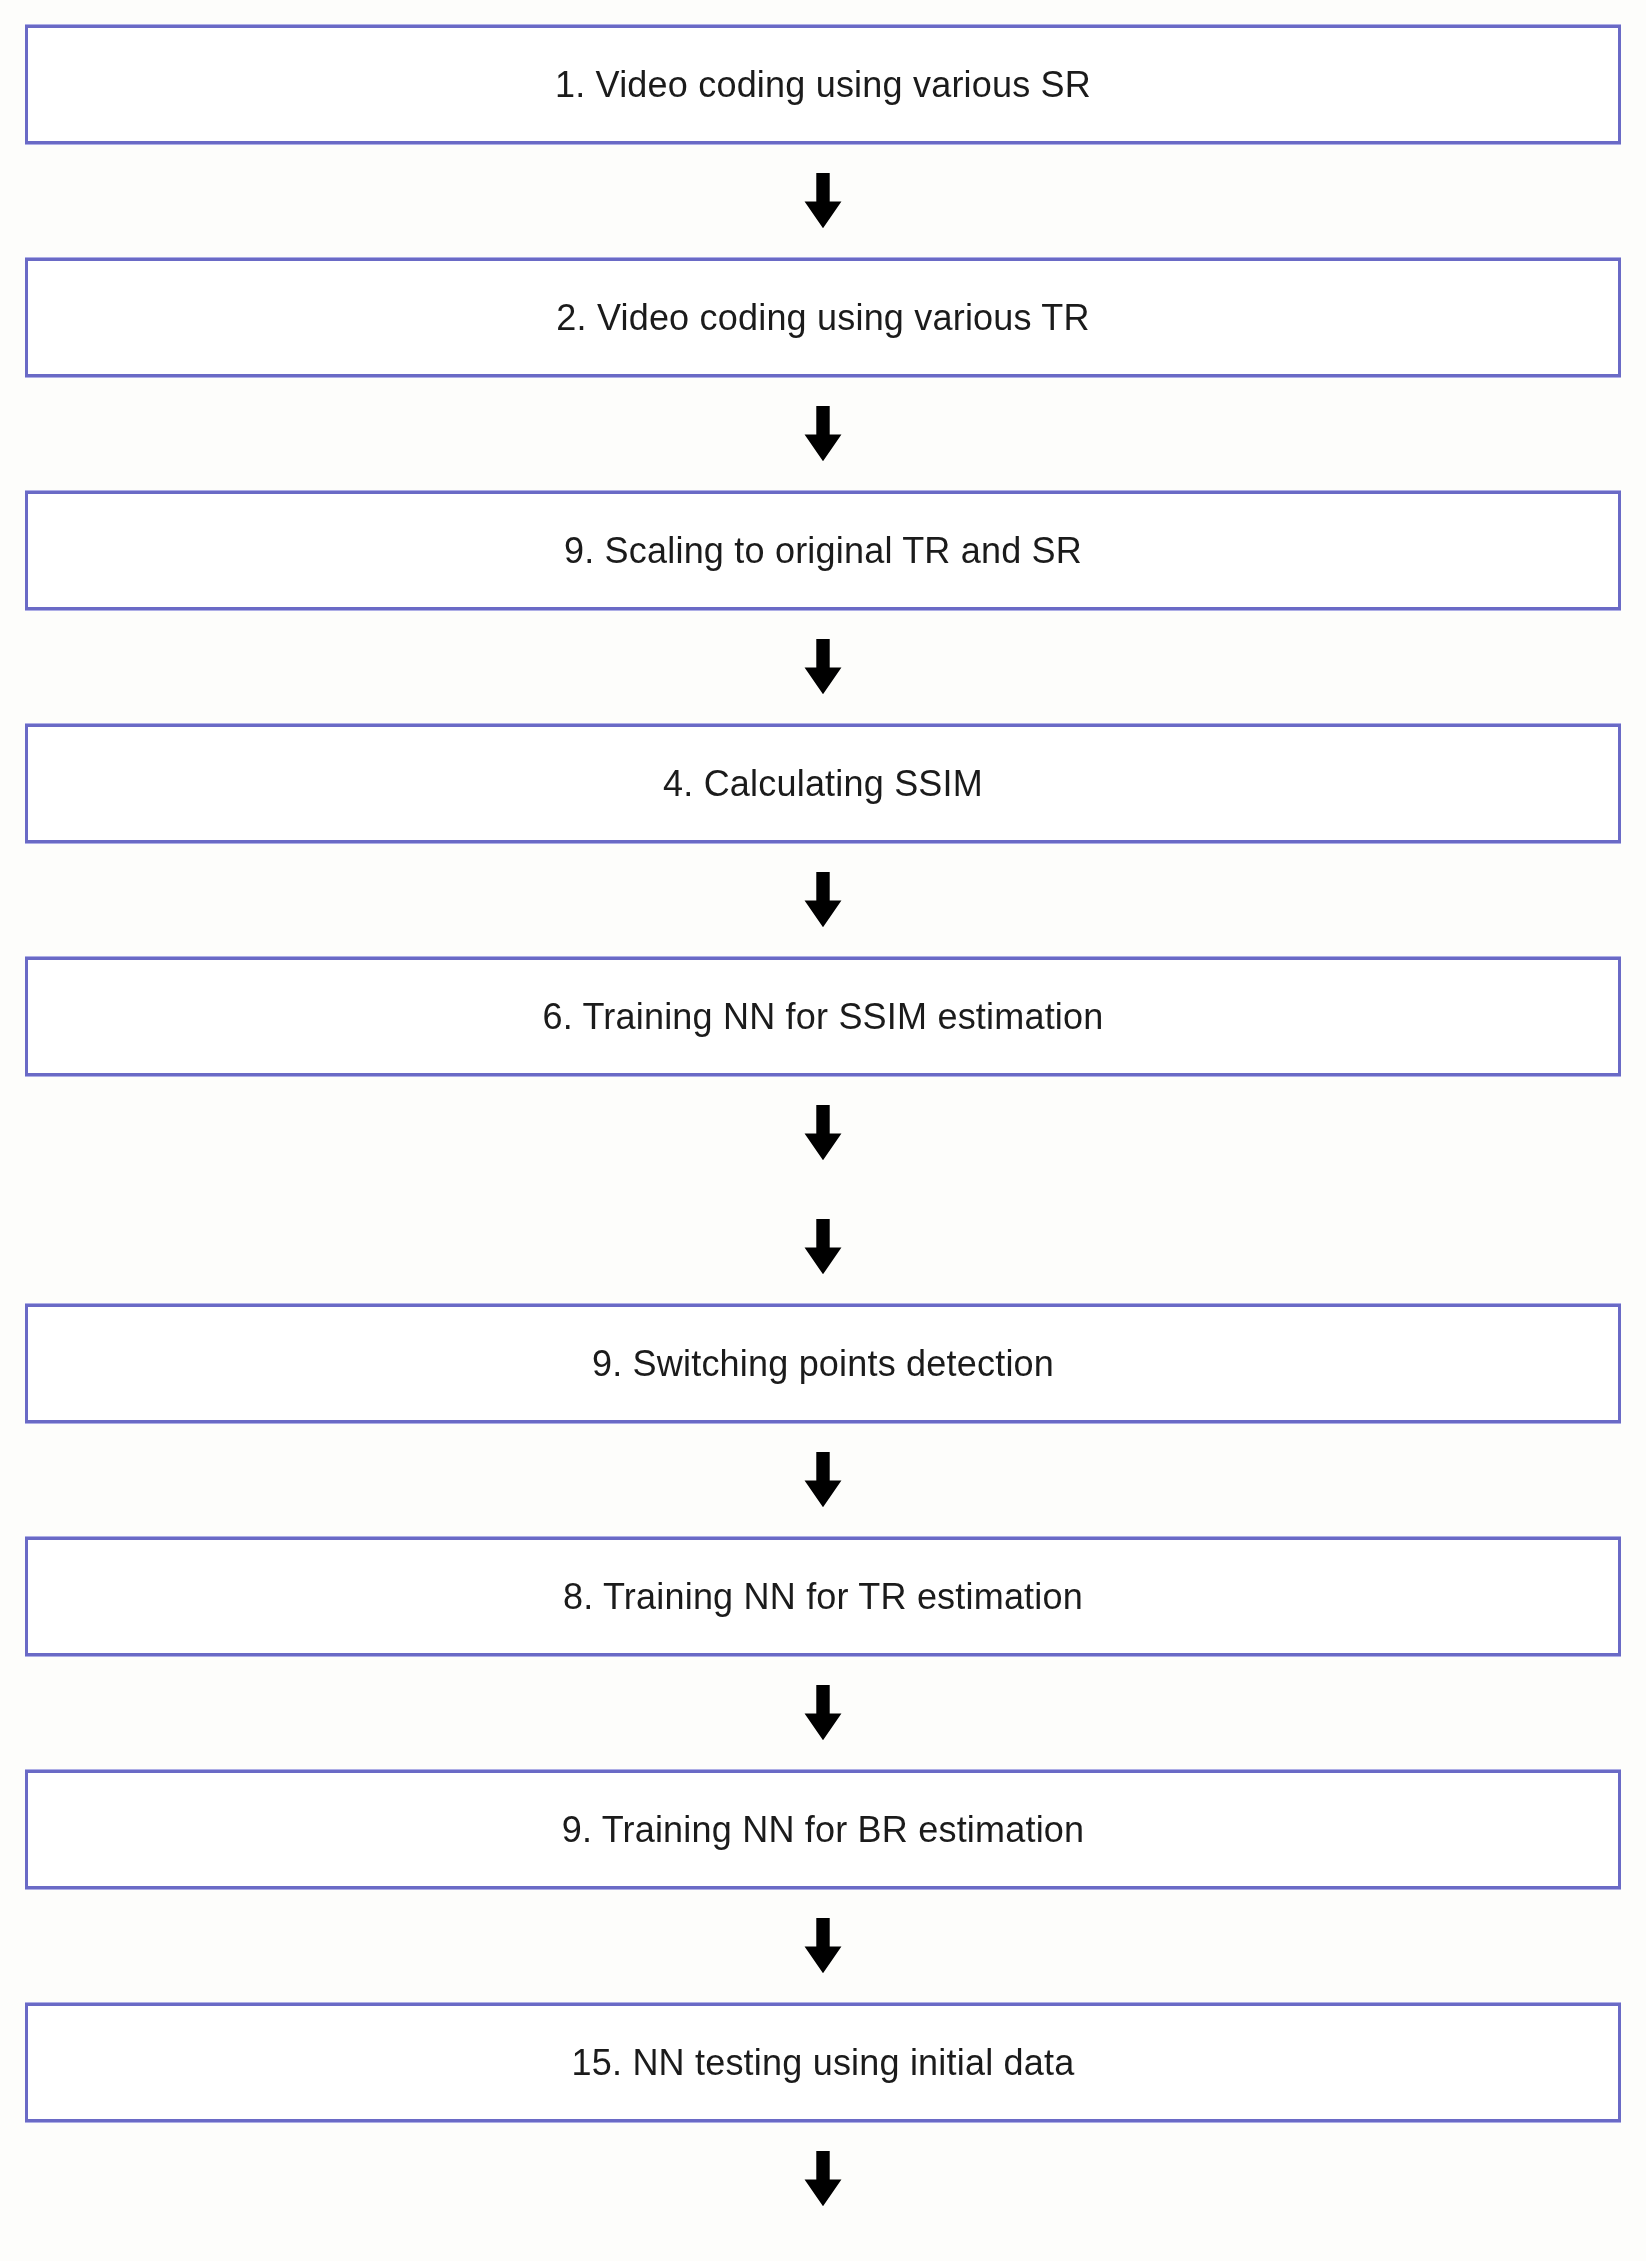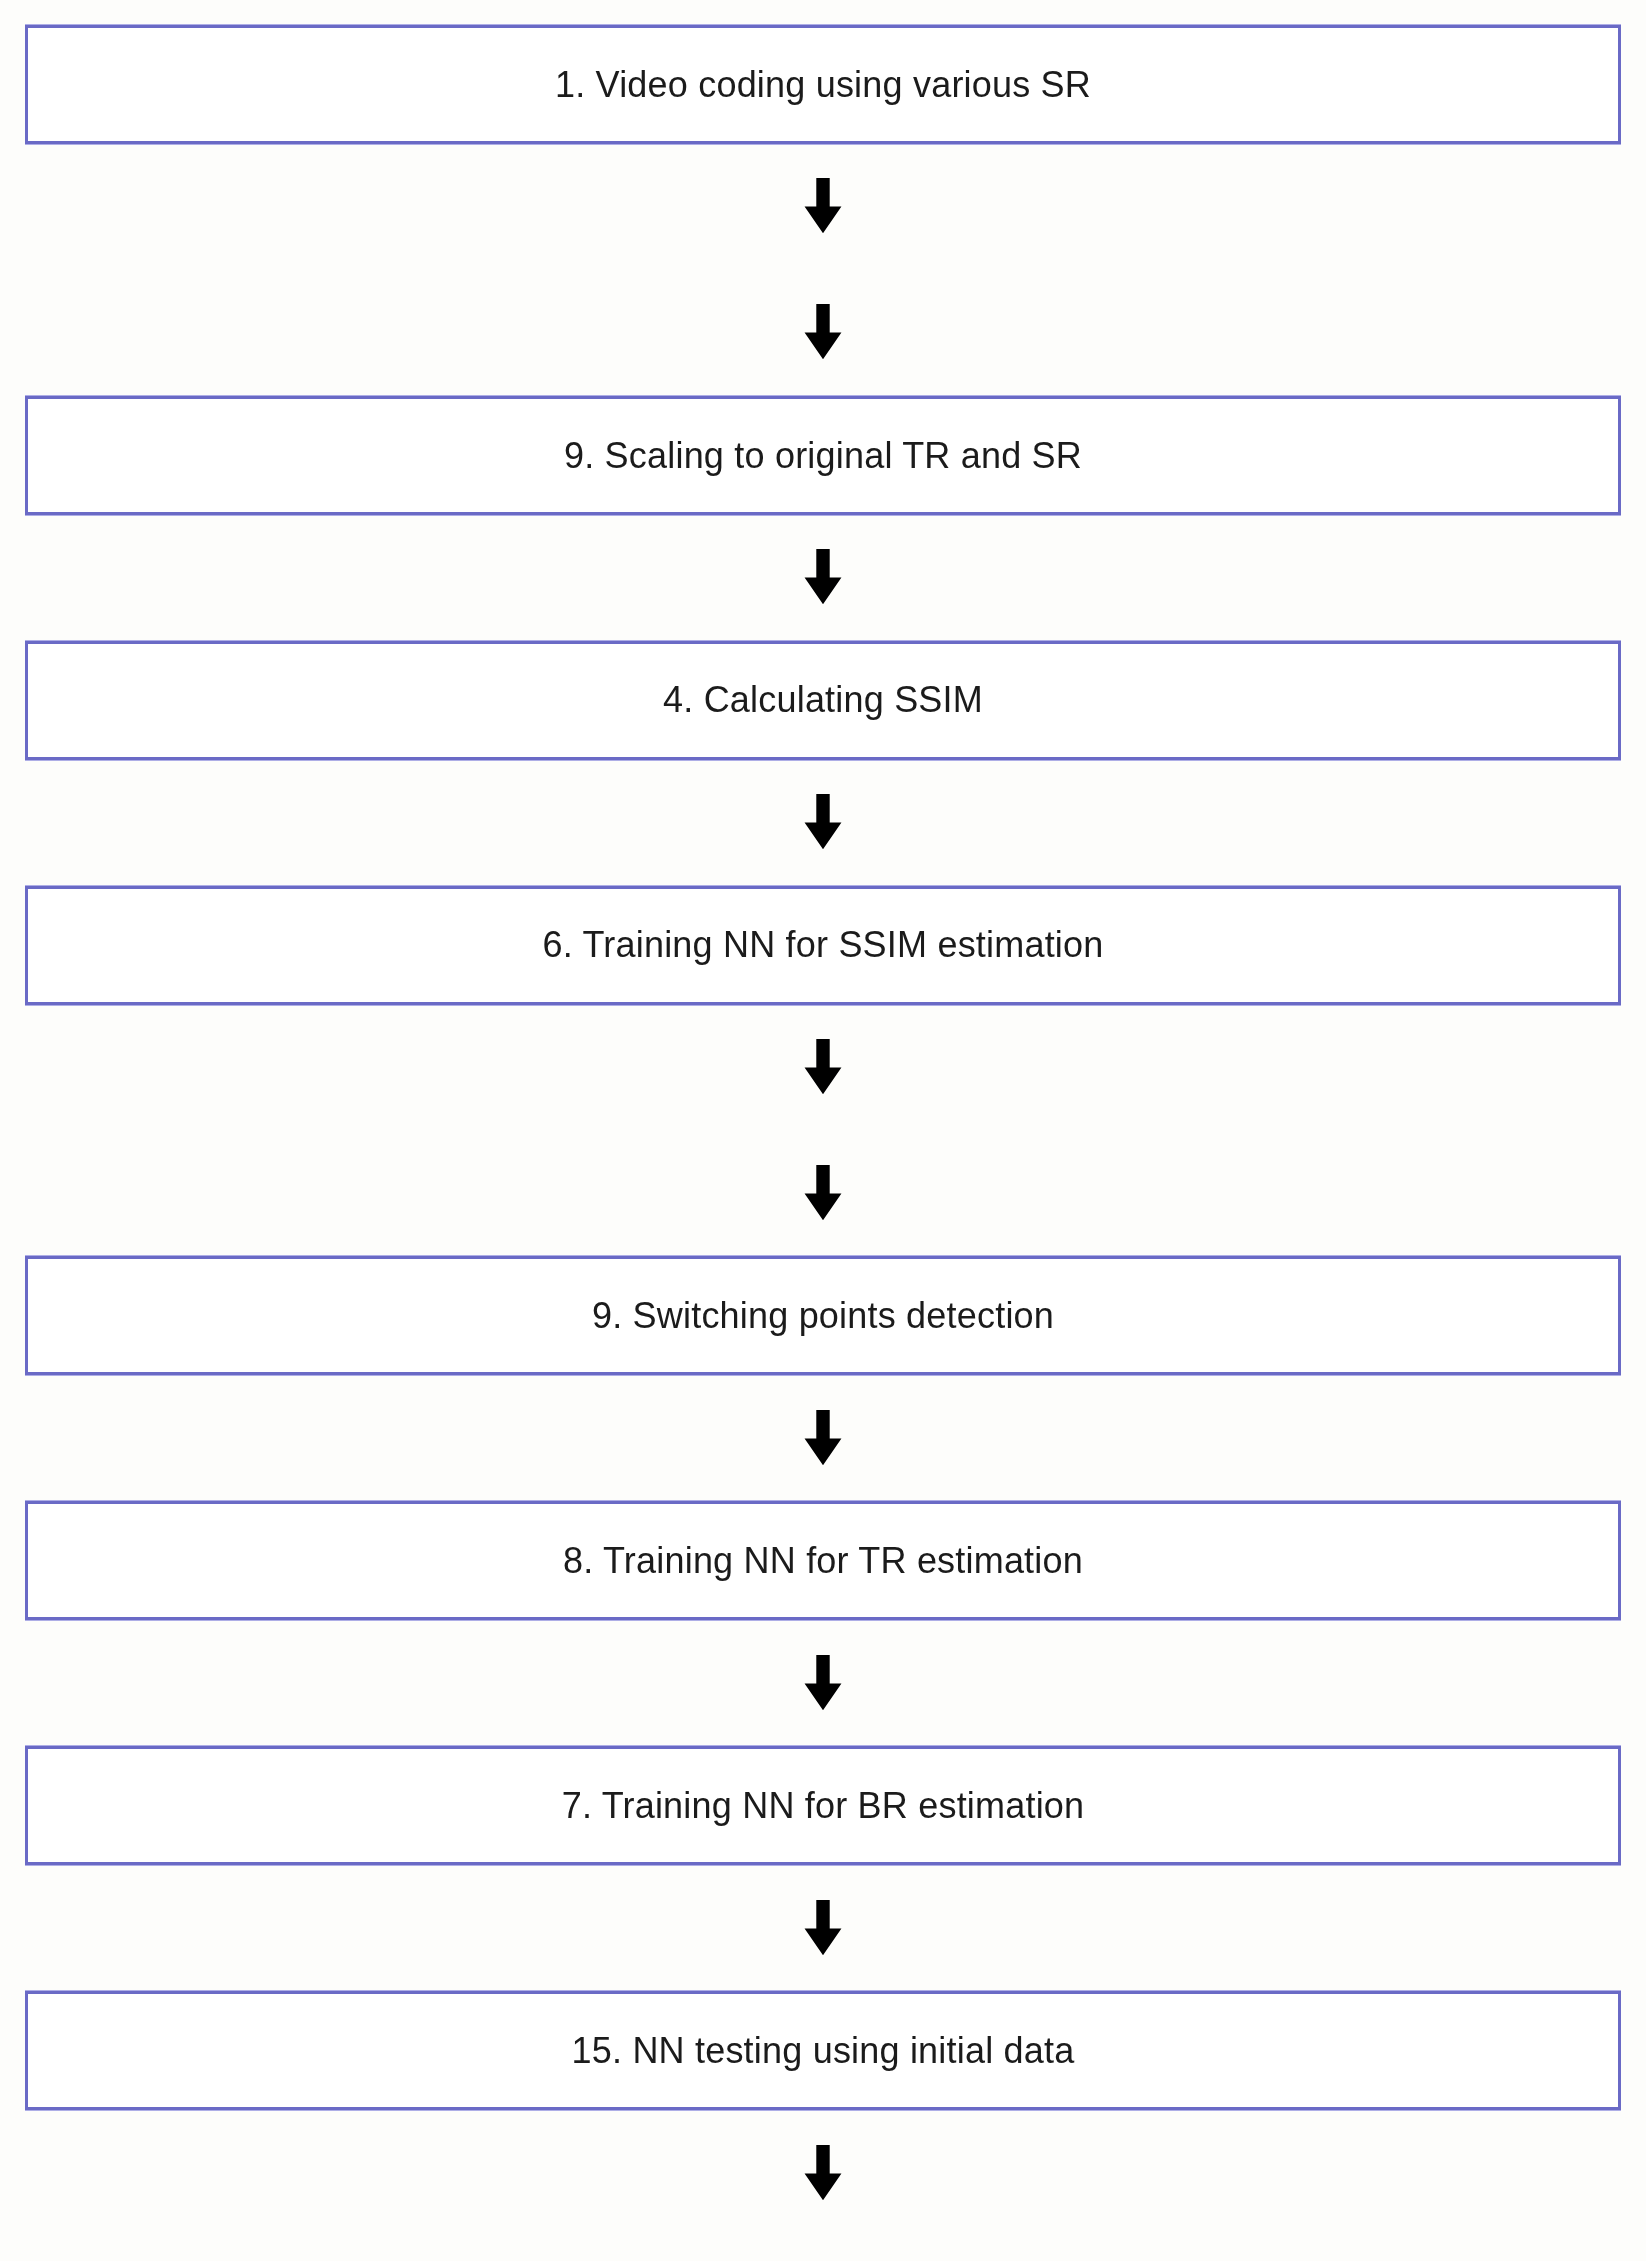--- a/index.html
+++ b/index.html
@@ -80,20 +80,23 @@
       <span class="flow-step-label">1. Video coding using various SR</span>
     </div>
     <div class="flow-connector">
       <span class="arrow-down-icon">
         <svg viewBox="0 0 50 68" xmlns="http://www.w3.org/2000/svg" aria-hidden="true">
           <path d="M17 0 H33 V34 H47 L25 66 L3 34 H17 Z" fill="#000000"></path>
         </svg>
       </span>
     </div>
 
+    <div class="flow-step">
+      <span class="flow-step-label">2. Video coding using various TR</span>
+    </div>
     <div class="flow-connector">
       <span class="arrow-down-icon">
         <svg viewBox="0 0 50 68" xmlns="http://www.w3.org/2000/svg" aria-hidden="true">
           <path d="M17 0 H33 V34 H47 L25 66 L3 34 H17 Z" fill="#000000"></path>
         </svg>
       </span>
     </div>
 
     <div class="flow-step">
       <span class="flow-step-label">9. Scaling to original TR and SR</span>
@@ -152,21 +155,21 @@
     </div>
     <div class="flow-connector">
       <span class="arrow-down-icon">
         <svg viewBox="0 0 50 68" xmlns="http://www.w3.org/2000/svg" aria-hidden="true">
           <path d="M17 0 H33 V34 H47 L25 66 L3 34 H17 Z" fill="#000000"></path>
         </svg>
       </span>
     </div>
 
     <div class="flow-step">
-      <span class="flow-step-label">7. Training NN for BR estimation</span>
+      <span class="flow-step-label">9. Training NN for BR estimation</span>
     </div>
     <div class="flow-connector">
       <span class="arrow-down-icon">
         <svg viewBox="0 0 50 68" xmlns="http://www.w3.org/2000/svg" aria-hidden="true">
           <path d="M17 0 H33 V34 H47 L25 66 L3 34 H17 Z" fill="#000000"></path>
         </svg>
       </span>
     </div>
 
     <div class="flow-step">

